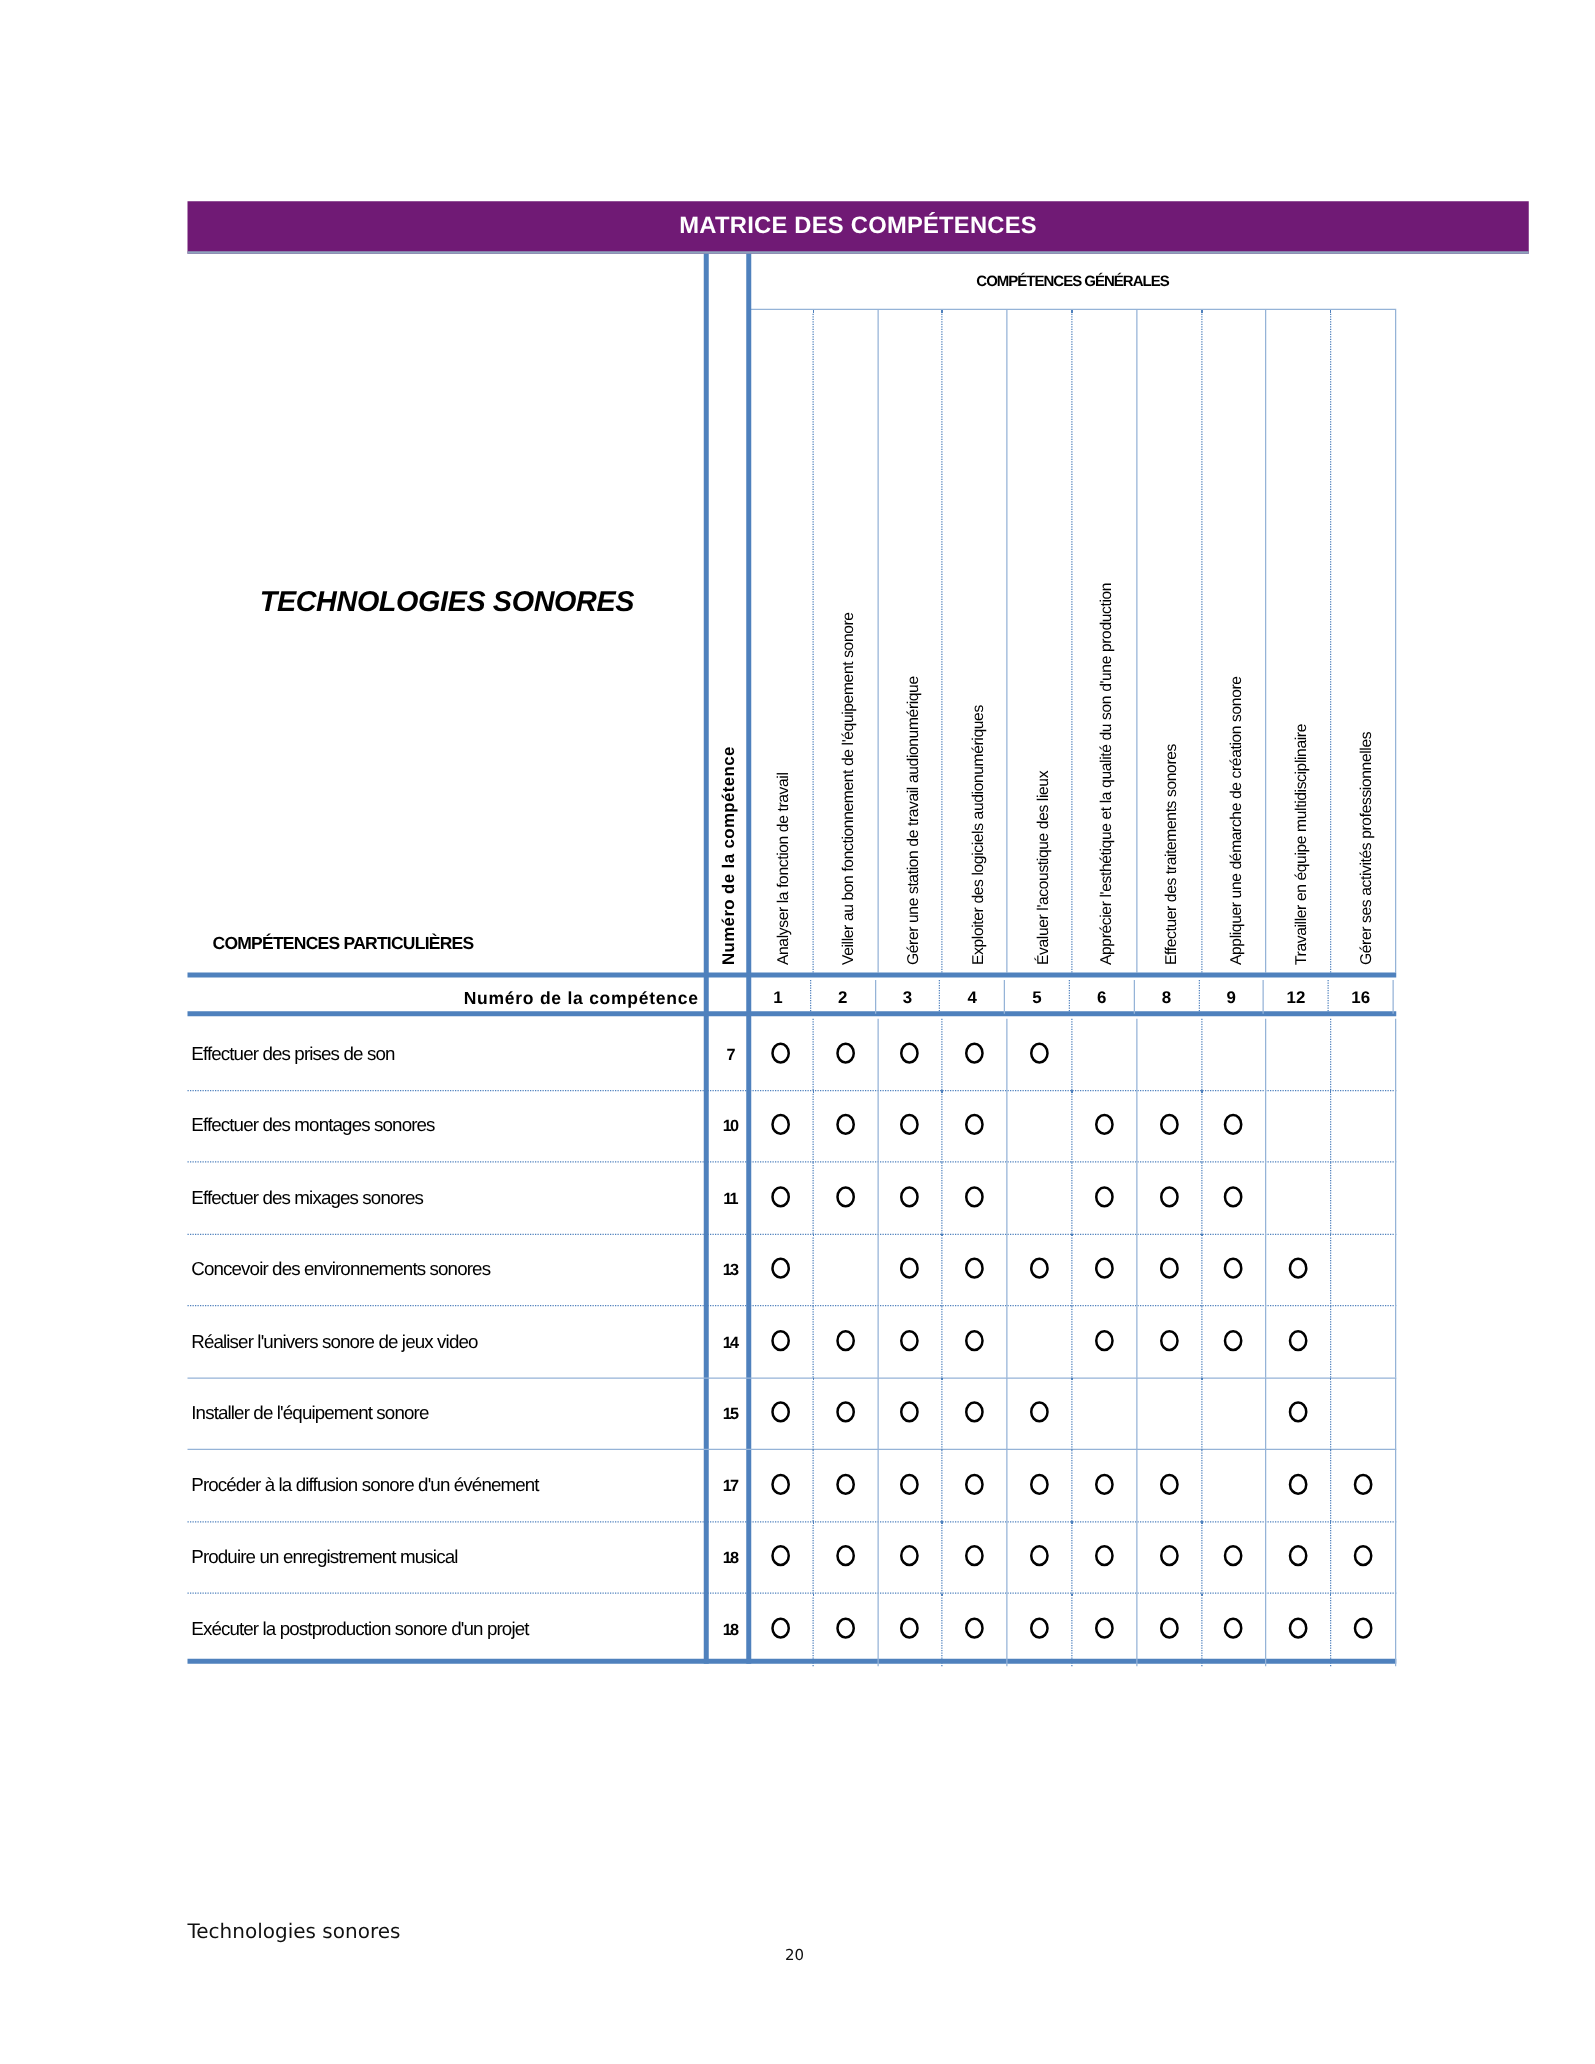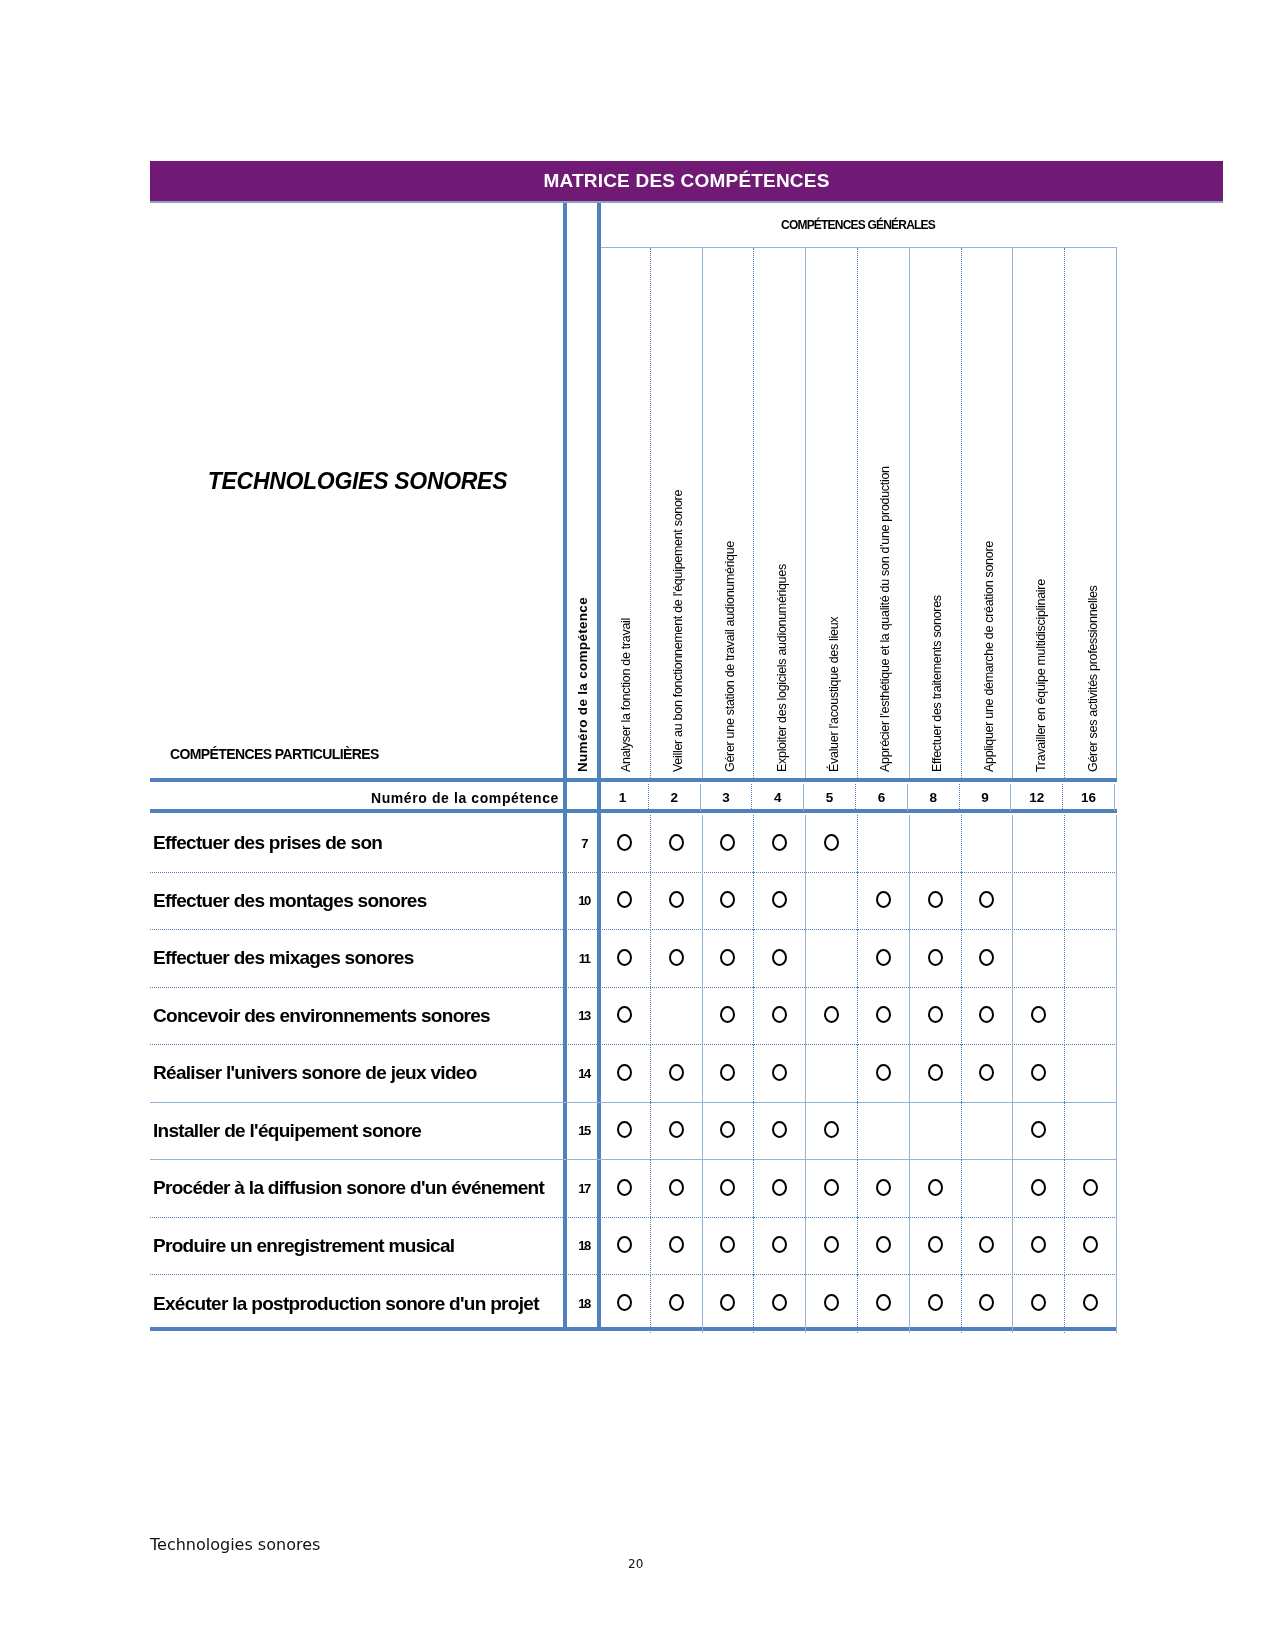--- a/index.html
+++ b/index.html
@@ -55,21 +55,21 @@
     width: 413px; text-align: right; padding-right: 4px; box-sizing: border-box;
     font-weight: bold; font-size: 14px; letter-spacing: 0.6px;
   }
   .num-row .blank { width: 34px; }
   .num-cell { width: 51.8px; text-align: center; font-weight: bold; font-size: 13.5px; box-sizing: border-box; height: 27px; line-height: 27px; }
 
   .rows { position: absolute; left: 0; top: 612px; width: 967px; }
   .row { position: relative; height: 57.5px; display: flex; align-items: center; box-sizing: border-box; }
   .row.sep-dotted { border-bottom: 1px dotted #4f81bd; }
   .row.sep-solid { border-bottom: 1px solid #95b3d7; }
-  .row .rlabel { width: 415px; padding-left: 3px; box-sizing: border-box; font-weight: bold; font-size: 19px; letter-spacing: -0.7px; }
+  .row .rlabel { width: 415px; padding-left: 3px; box-sizing: border-box; font-weight: normal; font-size: 15px; letter-spacing: -0.7px; }
   .row .rnum { width: 34px; text-align: center; font-weight: bold; font-size: 13px; letter-spacing: -1.5px; padding-left: 4px; box-sizing: border-box; }
   .row .cell { width: 51.8px; height: 57.5px; box-sizing: border-box; display: flex; align-items: center; justify-content: center; font-size: 19px; font-weight: bold; }
   .row .cell.c-dotted { border-right: 1px dotted #4f81bd; }
   .row .cell.c-solid { border-right: 1px solid #95b3d7; }
   .mark {
     width: 11px; height: 13px; border: 2px solid #000; border-radius: 50%; display: inline-block; margin-top: -2px;
   }
 
   .footer-title { position: absolute; left: 150px; top: 1535px; font-family: "DejaVu Sans", sans-serif; font-size: 16px; color: #111; }
   .footer-page { position: absolute; left: 628px; top: 1557px; font-family: "DejaVu Sans", sans-serif; font-size: 12px; color: #111; }

